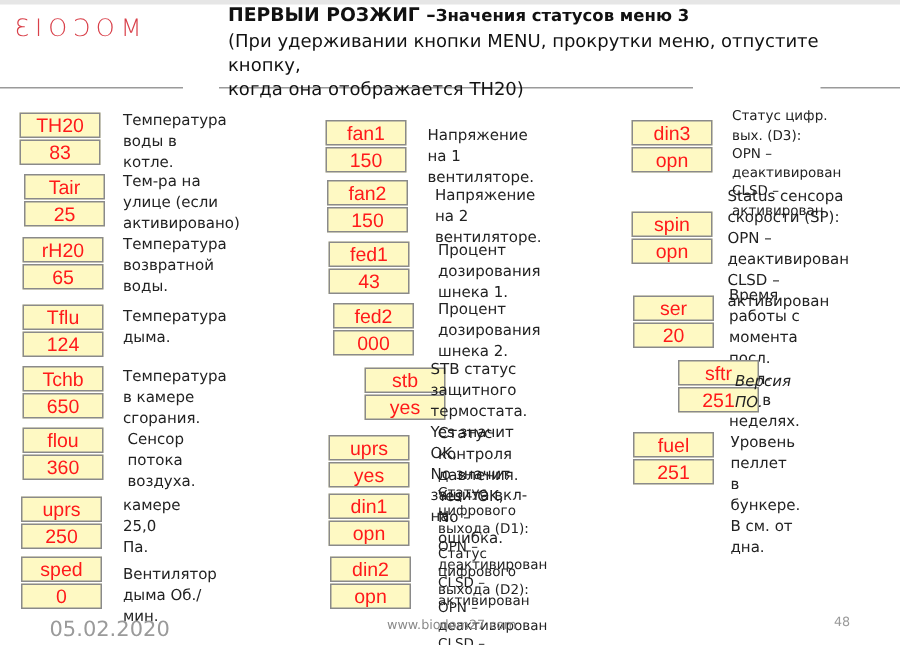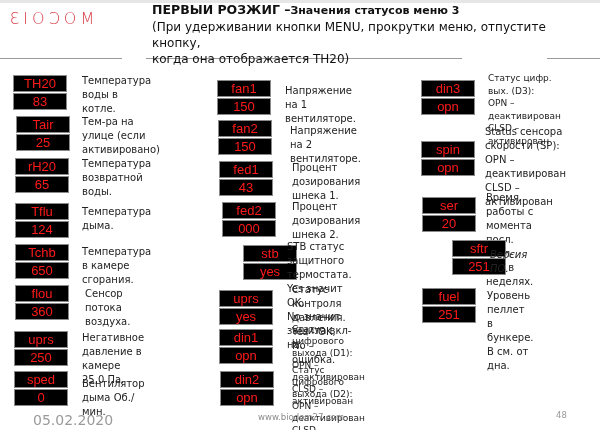--- a/index.html
+++ b/index.html
@@ -6,21 +6,21 @@
   html, body { width: 600px; height: 430px; overflow: hidden; background: #ffffff; }
   body { position: relative; font-family: "DejaVu Sans", sans-serif; color: #222; }
   .topbar { position: absolute; left: 0; top: 0; width: 600px; height: 3px; background: #e6e6e6; }
   .logo { position: absolute; left: 10px; top: 9px; font-family: "DejaVu Sans", sans-serif; font-weight: 300; font-size: 16px; letter-spacing: 4px; color: #d9404a; }
   .hline { position: absolute; height: 1px; background: #9a9a9a; }
   .title { position: absolute; left: 152px; top: 2px; width: 440px; font-size: 12px; line-height: 16px; color: #111; }
   .title .t-bold { font-weight: bold; font-size: 12.5px; }
   .title .t-sub { font-weight: bold; font-size: 11px; }
   .item { position: absolute; }
   .box { position: absolute; width: 54px; }
-  .code, .val { display: block; width: 54px; height: 17px; border: 1px solid #8a8a8a; background: #000000; color: #ff1a1a; font-family: "Liberation Sans", sans-serif; font-size: 13px; line-height: 15px; text-align: center; }
+  .code, .val { display: block; width: 54px; height: 17px; border: 1px solid #8a8a8a; background: #fef9c3; color: #ff1a1a; font-family: "Liberation Sans", sans-serif; font-size: 13px; line-height: 15px; text-align: center; }
   .val { margin-top: 1px; }
   .desc { position: absolute; font-size: 10px; line-height: 14px; color: #222; }
   .desc span { display: block; }
   .footer-date { position: absolute; left: 33px; top: 412px; font-size: 14px; color: #9a9a9a; }
   .footer-url { position: absolute; left: 258px; top: 412px; font-size: 8.5px; color: #8a8a8a; }
   .footer-page { position: absolute; left: 556px; top: 410px; font-size: 8.5px; color: #9a9a9a; }
 </style>
 </head>
 <body>
 
@@ -94,21 +94,20 @@
   <div class="desc" style="left:85px; top:287px;">
       <span>Сенсор потока воздуха.</span>
     </div>
 </div>
 <div class="item">
   <div class="box" style="left:14px; top:331px;">
       <span class="code">uprs</span>
       <span class="val">250</span>
     </div>
   <div class="desc" style="left:82px; top:331px;">
-      <span>Негативное давление в</span>
       <span>камере 25,0 Па.</span>
     </div>
 </div>
 <div class="item">
   <div class="box" style="left:14px; top:371px;">
       <span class="code">sped</span>
       <span class="val">0</span>
     </div>
   <div class="desc" style="left:82px; top:377px;">
       <span>Вентилятор дыма Об./</span>

